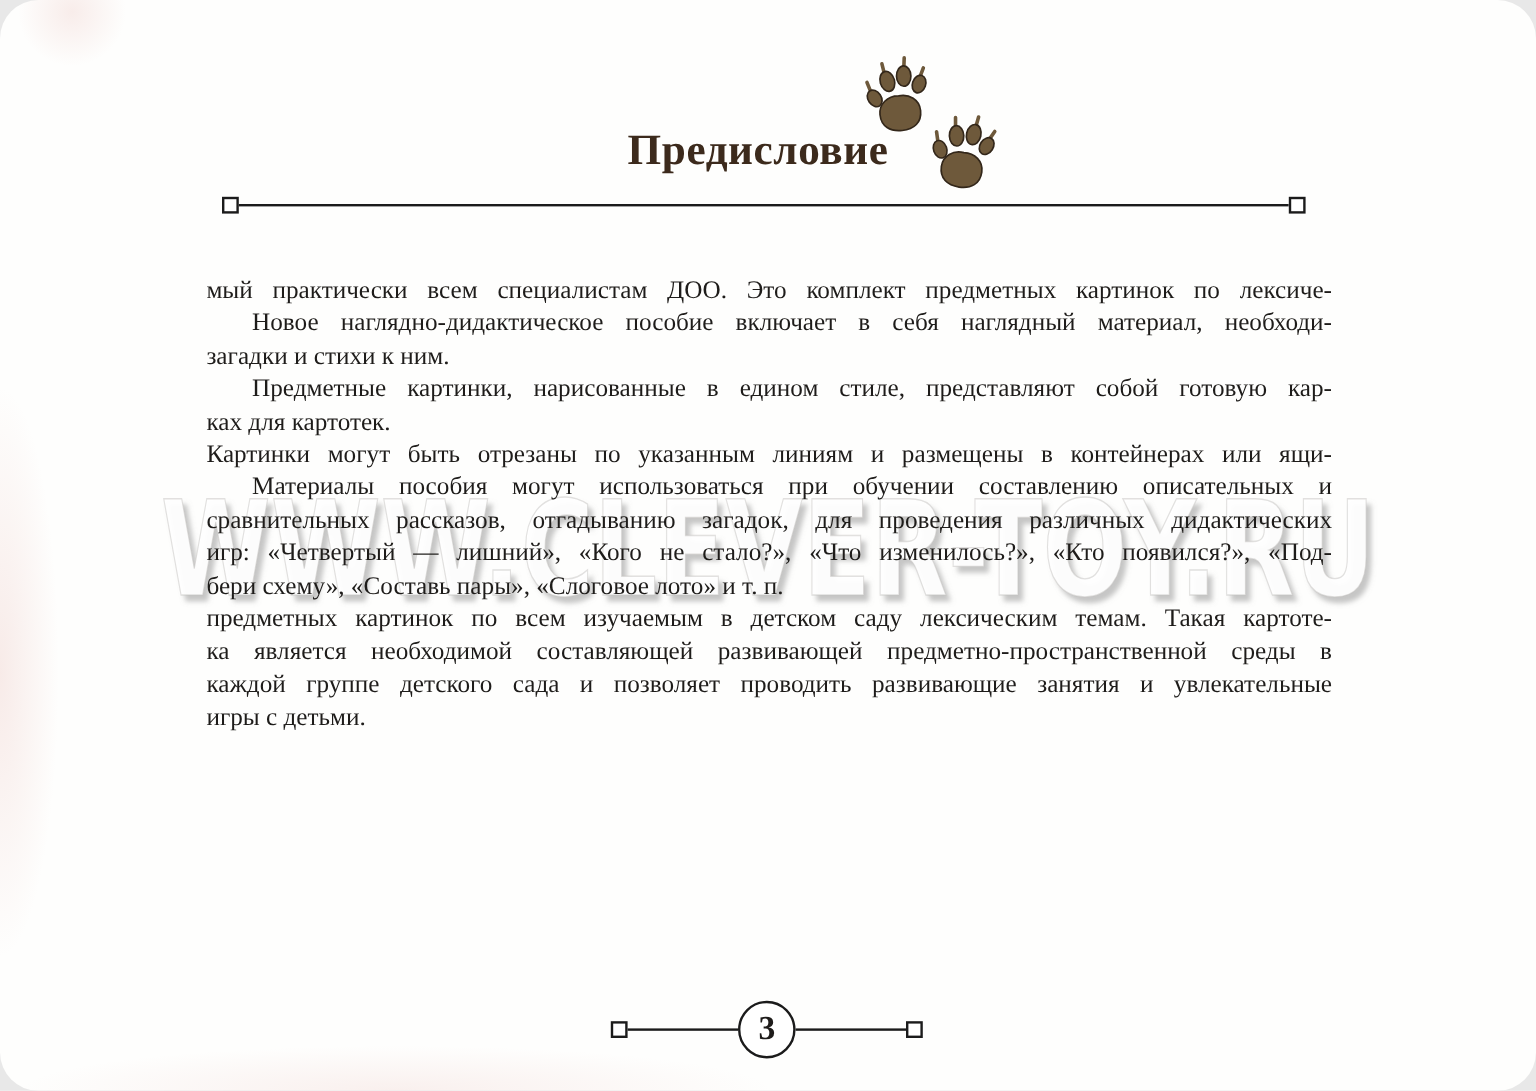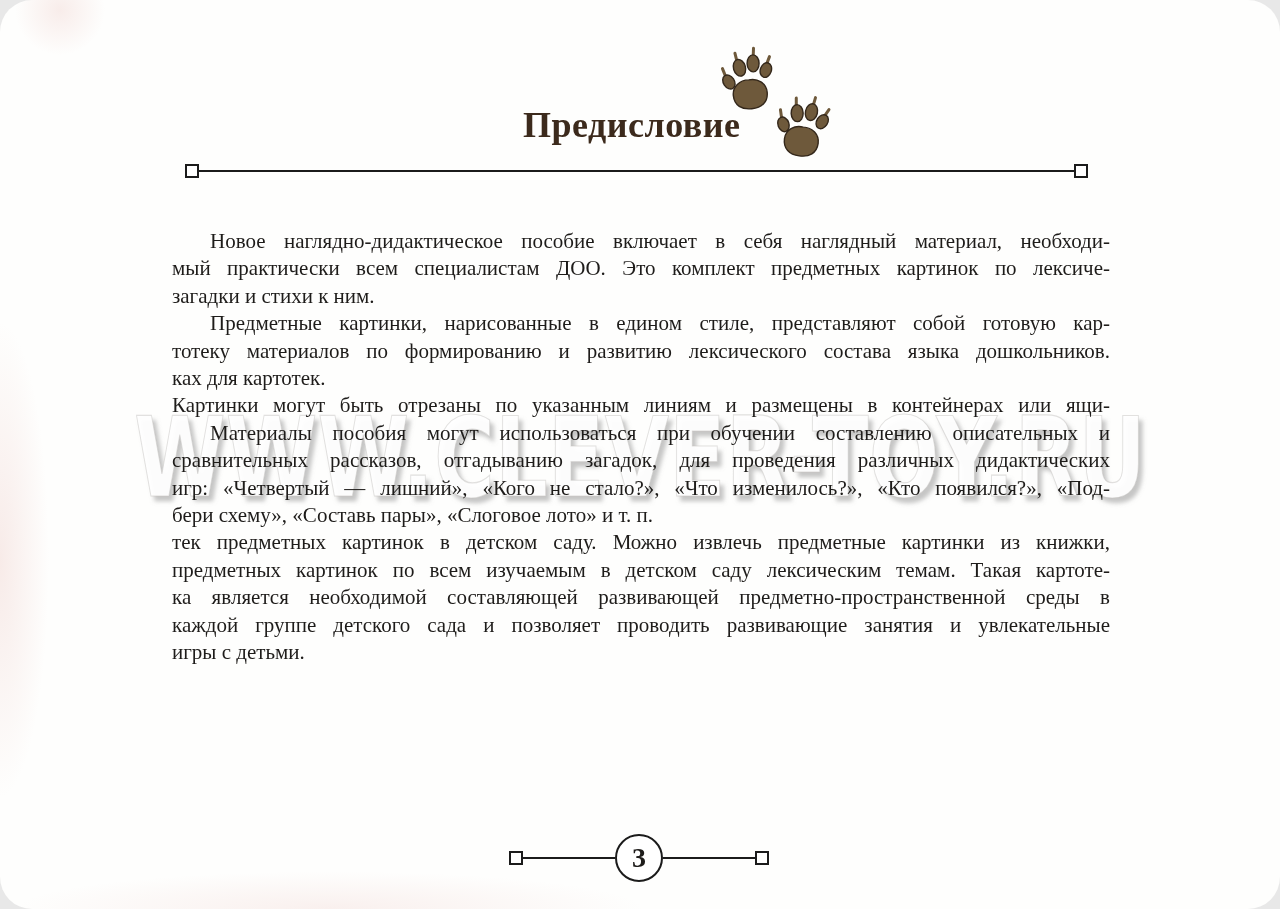--- a/index.html
+++ b/index.html
@@ -170,38 +170,36 @@
   </svg>
 
   <div class="rule rule-top">
     <span class="sq"></span>
     <span class="bar"></span>
     <span class="sq"></span>
   </div>
 
   <main class="body-text" id="paragraphs">
       <div class="para">
+        <div class="bodyline">мый практически всем специалистам ДОО. Это комплект предметных картинок по лексиче-</div>
         <div class="bodyline first">Новое наглядно-дидактическое пособие включает в себя наглядный материал, необходи-</div>
-        <div class="bodyline">мый практически всем специалистам ДОО. Это комплект предметных картинок по лексиче-</div>
         <div class="bodyline last">загадки и стихи к ним.</div>
       </div>
       <div class="para">
         <div class="bodyline first">Предметные картинки, нарисованные в едином стиле, представляют собой готовую кар-</div>
-        <div class="bodyline">тотеку материалов по формированию и развитию лексического состава языка дошкольников.</div>
         <div class="bodyline last">ках для картотек.</div>
         <div class="bodyline">Картинки могут быть отрезаны по указанным линиям и размещены в контейнерах или ящи-</div>
       </div>
       <div class="para">
         <div class="bodyline first">Материалы пособия могут использоваться при обучении составлению описательных и</div>
         <div class="bodyline">сравнительных рассказов, отгадыванию загадок, для проведения различных дидактических</div>
         <div class="bodyline">игр: «Четвертый — лишний», «Кого не стало?», «Что изменилось?», «Кто появился?», «Под-</div>
         <div class="bodyline last">бери схему», «Составь пары», «Слоговое лото» и т. п.</div>
       </div>
       <div class="para">
-        <div class="bodyline">тек предметных картинок в детском саду. Можно извлечь предметные картинки из книжки,</div>
         <div class="bodyline">предметных картинок по всем изучаемым в детском саду лексическим темам. Такая картоте-</div>
         <div class="bodyline">ка является необходимой составляющей развивающей предметно-пространственной среды в</div>
         <div class="bodyline">каждой группе детского сада и позволяет проводить развивающие занятия и увлекательные</div>
         <div class="bodyline last">игры с детьми.</div>
       </div>
     </main>
 
   <div class="footer-orn">
     <span class="sq"></span>
     <span class="bar"></span>

